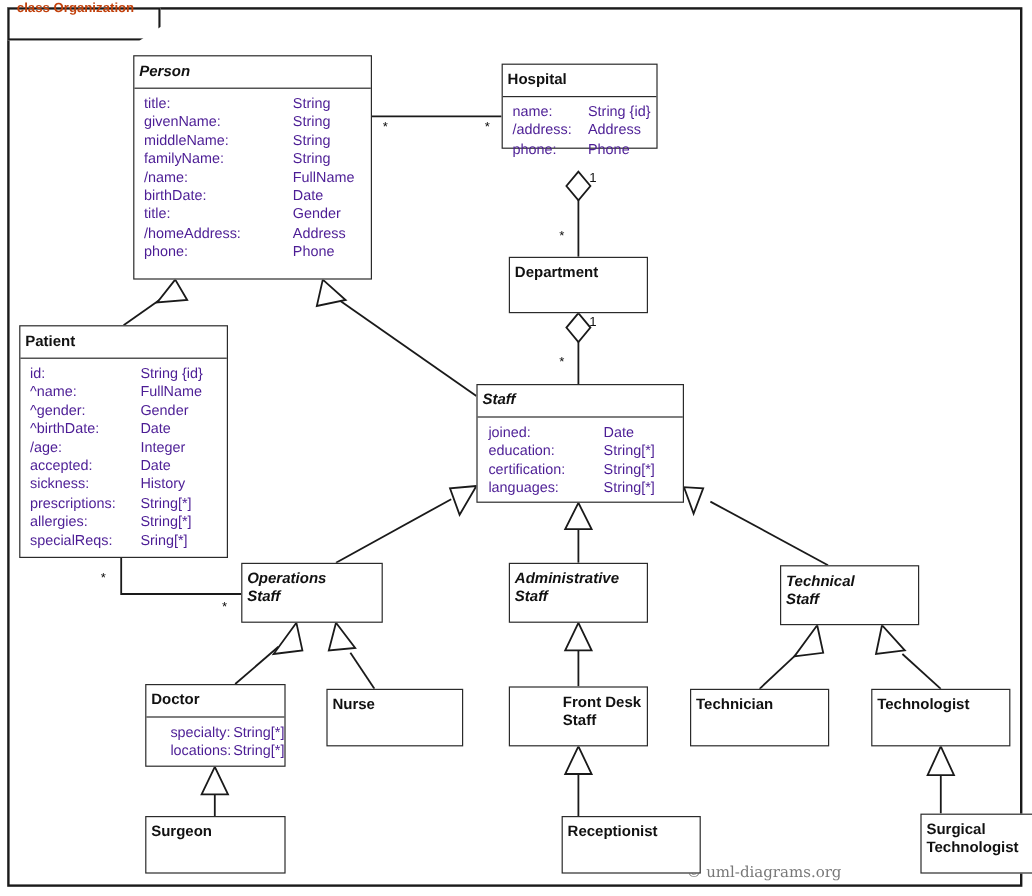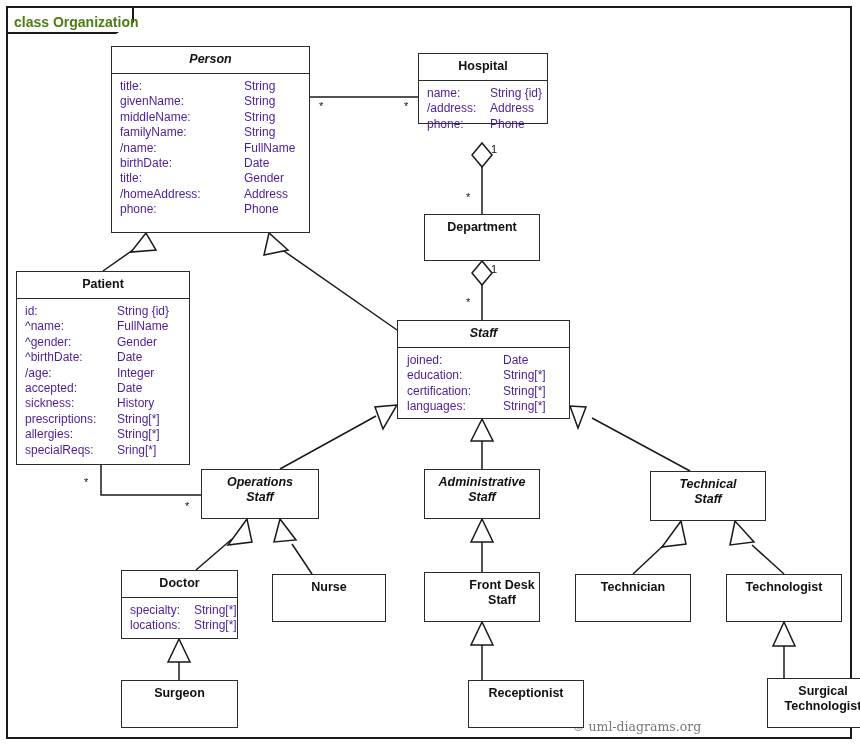--- a/index.html
+++ b/index.html
@@ -33,37 +33,37 @@
     height: 28px;
     background: #ffffff;
     border: 2px solid #1a1a1a;
     box-sizing: border-box;
     -webkit-clip-path: polygon(0 0, 100% 0, 100% 58%, 86% 100%, 0 100%);
     clip-path: polygon(0 0, 100% 0, 100% 58%, 86% 100%, 0 100%);
   }
   #frame-tab-label {
     position: absolute;
     left: 14px;
-    top: 14px;
-    font-size: 14px;
+    top: 1px;
+    font-size: 11px;
     font-weight: bold;
-    color: #4d7c0f;
+    color: #c2410c;
     white-space: nowrap;
   }
 
   
   .cls {
     position: absolute;
     background: #ffffff;
     border: 1.5px solid #2b2b2b;
     box-sizing: border-box;
     z-index: 5;
   }
   .cls-name {
-    text-align: center;
+    text-align: left;
     font-size: 12.5px;
     font-weight: bold;
     color: #111111;
     line-height: 15px;
     padding: 5px 4px 6px 4px;
     white-space: pre-line;
   }
   .cls.abstract > .cls-name { font-style: italic; }
   .cls.has-attrs > .cls-name { border-bottom: 1.5px solid #2b2b2b; }
   .attrs {
@@ -81,21 +81,21 @@
 
   
   .person .attrs { padding-left: 8px; }
   .person .an { width: 124px; }
   .patient .attrs { padding-left: 8px; }
   .patient .an { width: 92px; }
   .hospital .attrs { padding-left: 8px; }
   .hospital .an { width: 63px; }
   .staff .attrs { padding-left: 9px; }
   .staff .an { width: 96px; }
-  .doctor .attrs { padding-left: 8px; }
+  .doctor .attrs { padding-left: 8px; margin-left: 12px; }
   .doctor .an { width: 64px; }
   svg.conn {
     position: absolute;
     left: 0;
     top: 0;
     width: 860px;
     height: 747px;
     z-index: 3;
     pointer-events: none;
   }

